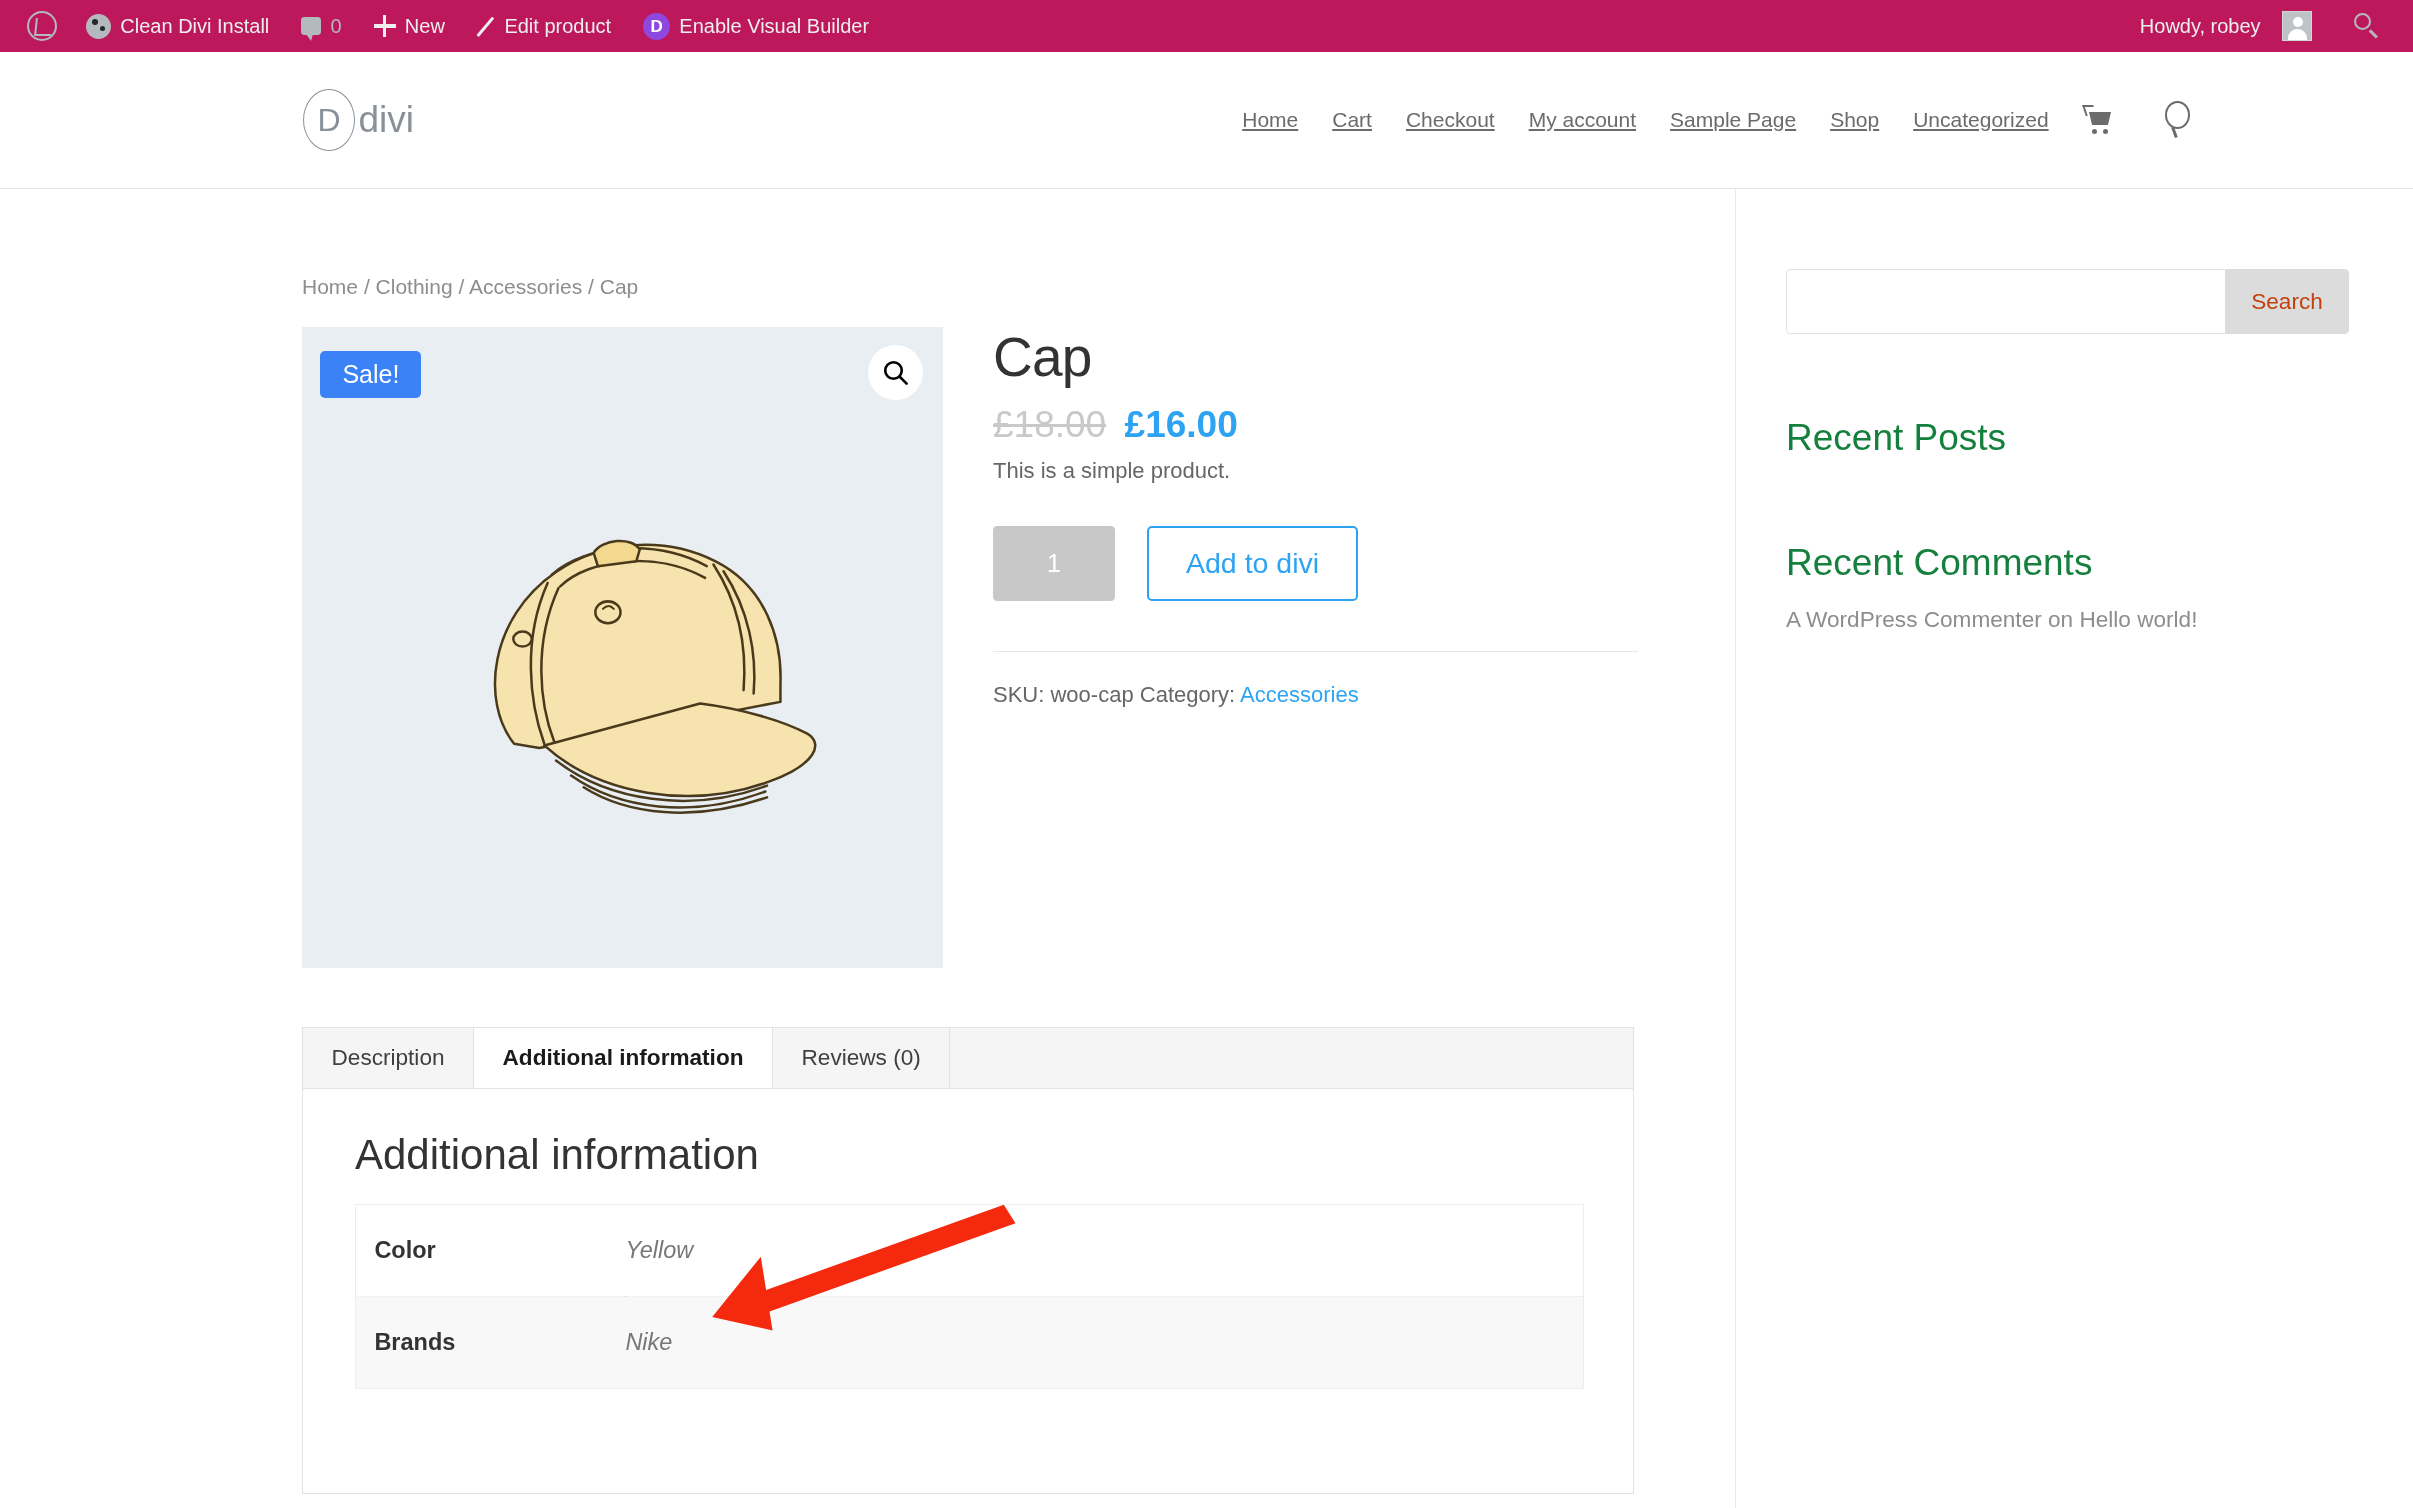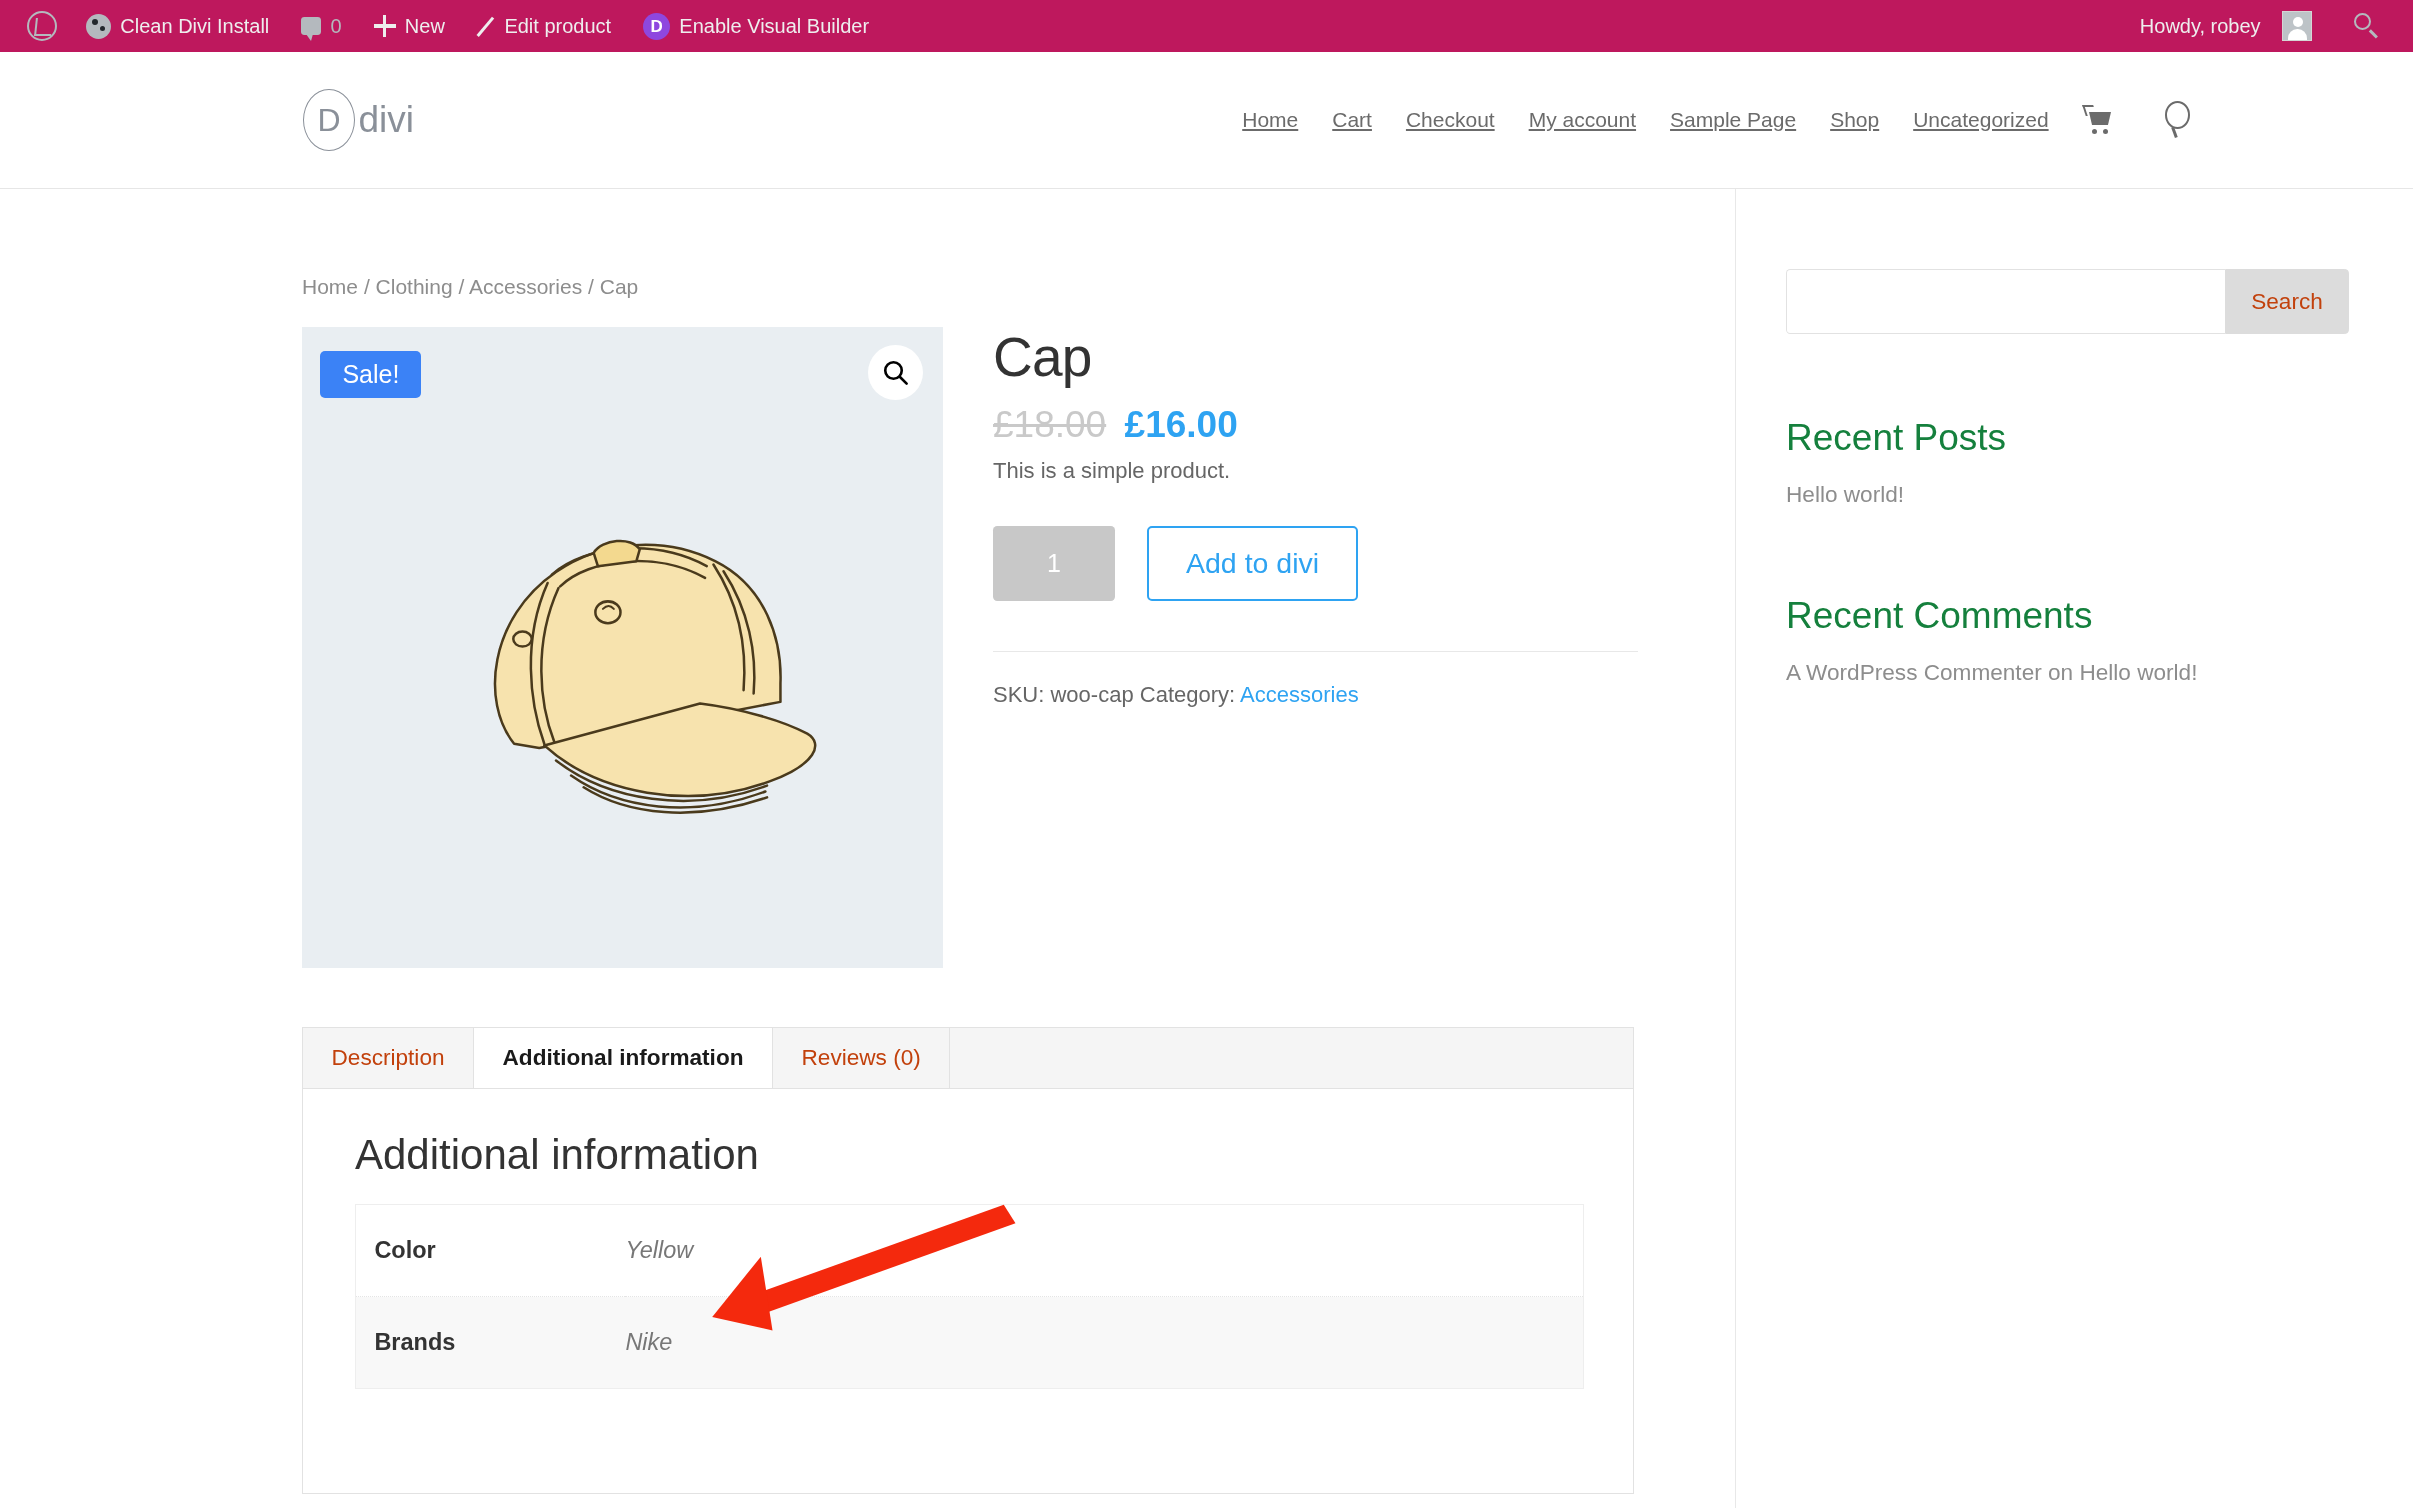--- a/index.html
+++ b/index.html
@@ -92,21 +92,21 @@
   .qty{width:122px;height:75px;background:#c8c8c8;border:none;border-radius:4.2px;color:#fff;font-size:25px;
     text-align:center;font-family:inherit;box-sizing:border-box;}
   .addtocart{margin-left:32px;height:75px;padding:0 37px;background:#fff;border:2.5px solid #2ea3f2;border-radius:5px;
     color:#2ea3f2;font-size:28.5px;font-family:inherit;cursor:pointer;box-sizing:border-box;}
   .meta{margin-top:50px;padding-top:30px;border-top:1.7px solid #e8e8e8;font-size:22px;color:#666;}
   .meta a{color:#2ea3f2;text-decoration:none;}
 
   
   .tabswrap{position:absolute;left:302px;top:838px;width:1332px;}
   .tabnav{display:flex;border:1.7px solid #e2e2e2;border-bottom:none;box-sizing:border-box;background:#f5f5f5;}
-  .tab{padding:17px 28.5px;font-size:22.6px;color:#c2410c;border-right:1.7px solid #e2e2e2;white-space:nowrap;}
+  .tab{padding:17px 28.5px;font-size:22.6px;color:#404040;border-right:1.7px solid #e2e2e2;white-space:nowrap;}
   .tab.active{background:#fff;color:#1a1a1a;font-weight:bold;}
   .tab.filler{flex:1;border-right:none;}
   .tabpanel{border:1.7px solid #e2e2e2;background:#fff;box-sizing:border-box;padding:42px 52px 101px 52px;min-height:406px;}
   .panel-h{font-size:42px;color:#333;font-weight:400;margin:0 0 25px 0;}
   .attr-table{width:1229px;border-collapse:collapse;border:1.7px solid #eeeeee;}
   .attr-table tr{border-bottom:1.7px dotted #e4e4e4;}
   .attr-table tr:last-child{border-bottom:none;}
   .attr-table tr:nth-child(even){background:#f8f8f8;}
   .attr-table th{width:251px;text-align:left;font-size:23.5px;color:#333;font-weight:bold;padding:32px 0 32px 18.4px;}
   .attr-table td{font-size:23.5px;color:#777;font-style:italic;padding:32px 0;}
@@ -273,23 +273,20 @@
 </div>
 
 <div class="sidebar">
   <div class="swrap">
     <form class="searchform">
       <input class="searchinput" type="text" placeholder="" style="">
       <button class="searchbtn" type="button">Search</button>
     </form>
 
     <h3 class="widget-title">Recent Posts</h3>
-    <div class="widget-item">
-      <a href="#">Hello world!</a>
-    </div>
 
     <h3 class="widget-title">Recent Comments</h3>
     <div class="widget-item">A WordPress Commenter on Hello world!</div>
   </div>
 </div>
 
 <svg class="annot" viewBox="0 0 2880 1800" width="2413" height="1508">
   <g>
     <polygon points="1198,1438 1212,1460 900,1572 886,1550" fill="#f4290d"></polygon>
     <polygon points="850,1572 908,1500 922,1588" fill="#f4290d"></polygon>

